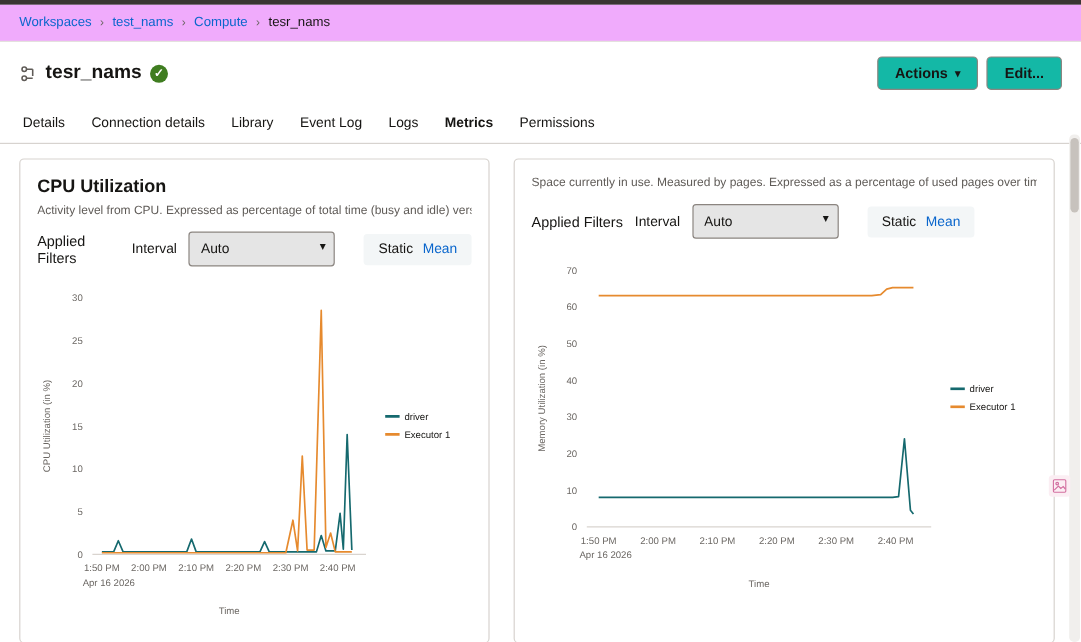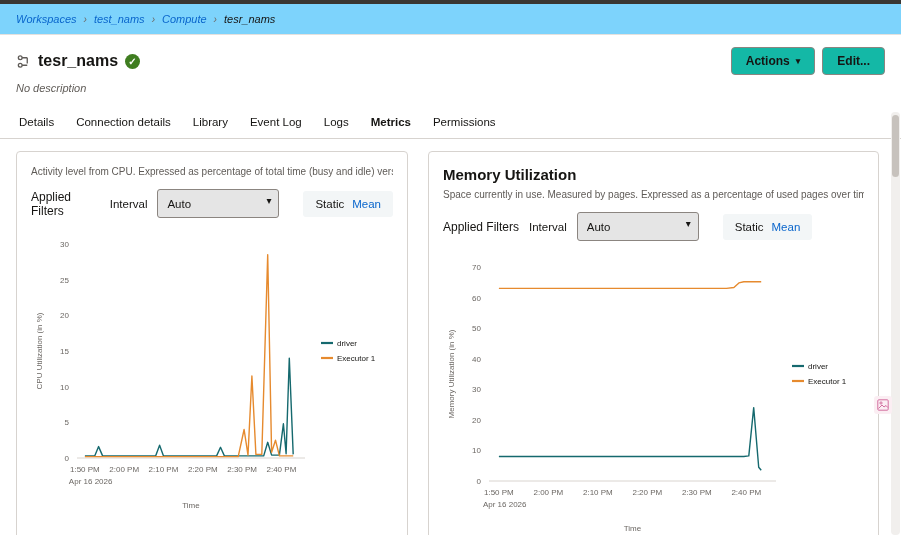--- a/index.html
+++ b/index.html
@@ -11,22 +11,21 @@
     position: relative;
   }
   .top-strip { height: 4px; background: #3a3632; width: 100%; }
 
   
   .breadcrumb {
     padding: 9px 16px;
     font-size: 11px;
     border-bottom: 1px solid #e4e1de;
     display: flex; align-items: center; gap: 7px;
-    background: #7dd3fc;
-    font-style: italic;
+    background: #f0abfc;
   }
   .breadcrumb a { color: #0a66cc; text-decoration: none; cursor: pointer; }
   .breadcrumb .sep { color: #6b6763; font-size: 10px; }
   .breadcrumb .current { color: #161513; }
 
   
   header { padding: 12px 16px 6px 16px; }
   .title-row { display: flex; align-items: center; gap: 7px; }
   .ws-icon { color: #5f5b57; display: inline-flex; }
   h1 { font-size: 16px; font-weight: bold; color: #161513; }
@@ -142,35 +141,35 @@
     </span>
     <h1>tesr_nams</h1>
     <span class="check">✓</span>
     <div class="spacer"></div>
     <button class="btn">
       <span>Actions</span>
       <span class="chev">▾</span>
     </button>
     <button class="btn">Edit...</button>
   </div>
-  <div class="desc">No description</div>
 </header>
 
 <div class="tabs">
   <span class="tab">Details</span>
   <span class="tab">Connection details</span>
   <span class="tab">Library</span>
   <span class="tab">Event Log</span>
   <span class="tab">Logs</span>
   <span class="tab active">Metrics</span>
   <span class="tab">Permissions</span>
 </div>
 
 <main>
   <section class="card left">
+    <h2>CPU Utilization</h2>
     <p class="card-desc">Activity level from CPU. Expressed as percentage of total time (busy and idle) versus idle.</p>
     <div class="filters">
       <span class="fl">Applied Filters</span>
       <span class="il">Interval</span>
       <span class="select-wrap">
         <select>
           <option>Auto</option>
         </select>
       </span>
       <span class="toggle">
@@ -199,21 +198,20 @@
           <polyline points="53.9,227.9 63.7,227.9 67.6,218.6 71.6,227.9 124.6,227.9 128.6,217.2 132.5,227.9 185.6,227.9 189.5,219.3 193.4,227.9 232.7,227.9 236.7,214.3 240.6,227.1 248.4,227.1 252.4,195.8 255.1,225.7 258.3,130.1 262.2,226.4" fill="none" stroke="#15696e" stroke-width="1.4" stroke-linejoin="round"></polyline>
           <polyline points="53.9,228.6 207.2,228.6 213.1,201.5 217.0,227.1 220.9,148.0 224.9,226.4 230.8,226.4 236.7,26.7 240.6,224.3 244.5,212.2 248.4,227.9 262.2,227.9" fill="none" stroke="#e68a2e" stroke-width="1.4" stroke-linejoin="round"></polyline>
           <line x1="290" y1="115" x2="302" y2="115" stroke="#15696e" stroke-width="2.2"></line>
           <text x="306" y="118" font-size="8" fill="#161513">driver</text>
           <line x1="290" y1="130" x2="302" y2="130" stroke="#e68a2e" stroke-width="2.2"></line>
           <text x="306" y="133" font-size="8" fill="#161513">Executor 1</text>
         </svg></div>
   </section>
 
   <section class="card right">
-    <h2>Memory Utilization</h2>
     <p class="card-desc">Space currently in use. Measured by pages. Expressed as a percentage of used pages over time.</p>
     <div class="filters">
       <span class="fl">Applied Filters</span>
       <span class="il">Interval</span>
       <span class="select-wrap">
         <select>
           <option>Auto</option>
         </select>
       </span>
       <span class="toggle">

